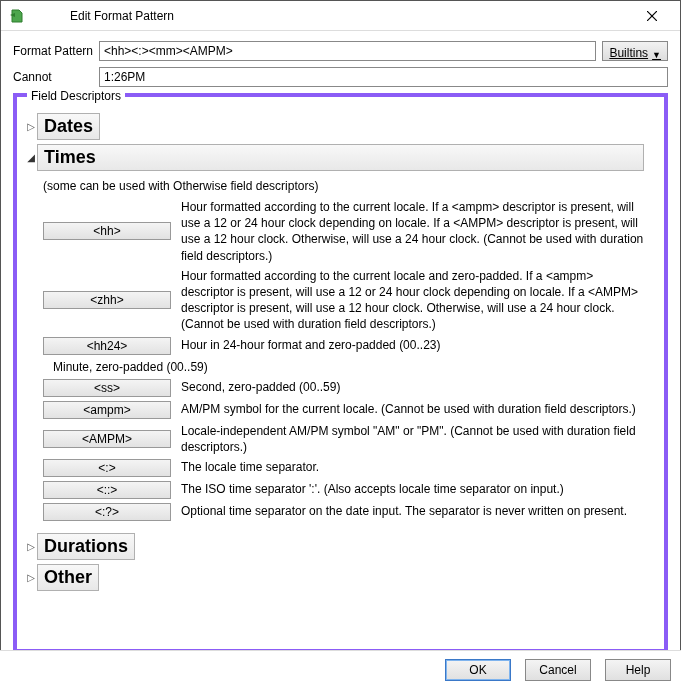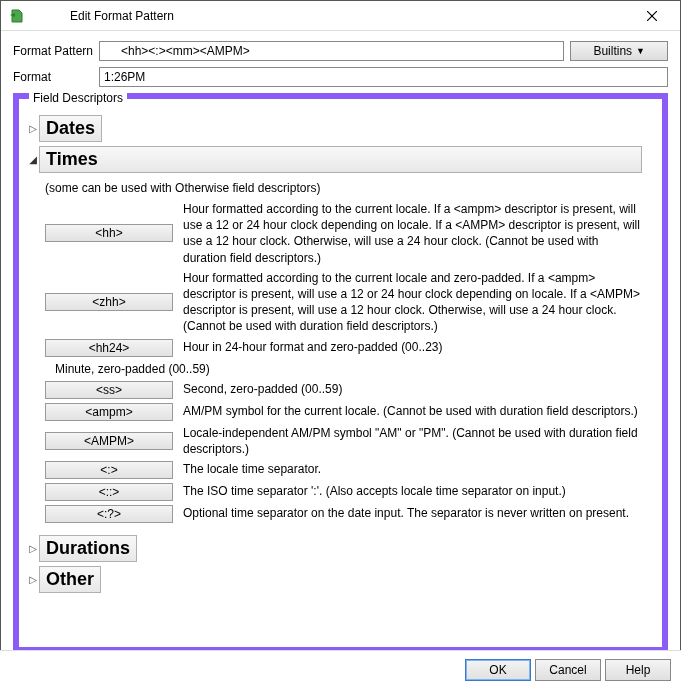--- a/index.html
+++ b/index.html
@@ -42,49 +42,50 @@
     align-items: center;
     margin-bottom: 6px;
   }
   .row .lab {
     width: 86px;
   }
   .pattern-input {
     flex: 1;
     height: 20px;
     border: 1px solid #888;
-    padding: 0 21px;
+    padding: 0 4px;
     font: inherit;
   }
   .builtins-btn {
     margin-left: 6px;
     height: 20px;
-    padding: 0 22px;
+    padding: 0 6px;
     border: 1px solid #888;
     background: linear-gradient(#f2f2f2,#ddd);
     display: flex;
-    align-items: center;
-    cursor: pointer;
+    align-items: flex-end;
+    cursor: pointer;
+    text-decoration: underline;
   }
   .builtins-btn .caret {
     margin-left: 4px;
     font-size: 9px;
   }
   .example-val {
     flex: 1;
     border: 1px solid #888;
     height: 20px;
     padding: 5px 4px;
     display: flex;
     align-items: center;
     background: #fff;
   }
   .groupbox {
     margin-top: 6px;
-    border: 6px solid #8b5cf6;
+    border: 4px solid #8b5cf6;
     position: relative;
     padding: 16px 20px 8px 8px;
     height: 560px;
   }
   .groupbox .legend {
     position: absolute;
     top: -8px; left: 10px;
     background: #fff;
     padding: 0 4px;
   }
@@ -142,21 +143,21 @@
   }
   .footer {
     position: absolute;
     bottom: 0; left: 0; right: 0;
     height: 38px;
     border-top: 1px solid #ddd;
     display: flex;
     justify-content: flex-end;
     align-items: center;
     padding: 0 10px;
-    gap: 4px;
+    gap: 14px;
     background: #fff;
   }
   .dlg-btn {
     min-width: 66px;
     height: 22px;
     border: 1px solid #888;
     background: linear-gradient(#f4f4f4,#e0e0e0);
     cursor: pointer;
     font: inherit;
   }
@@ -189,21 +190,21 @@
   <div class="row">
     <div class="lab">Format Pattern</div>
     <input class="pattern-input" type="text" value="&lt;hh&gt;&lt;:&gt;&lt;mm&gt;&lt;AMPM&gt;" style="">
     <div class="builtins-btn">
       <span>Builtins</span>
       <span class="caret">▼</span>
     </div>
   </div>
 
   <div class="row">
-    <div class="lab">Format</div>
+    <div class="lab">Cannot</div>
     <div class="example-val">
       <span>1:26PM</span>
     </div>
   </div>
 
   <div class="groupbox">
     <div class="legend">Field Descriptors</div>
 
     <div class="section">
       <div class="section-header">

